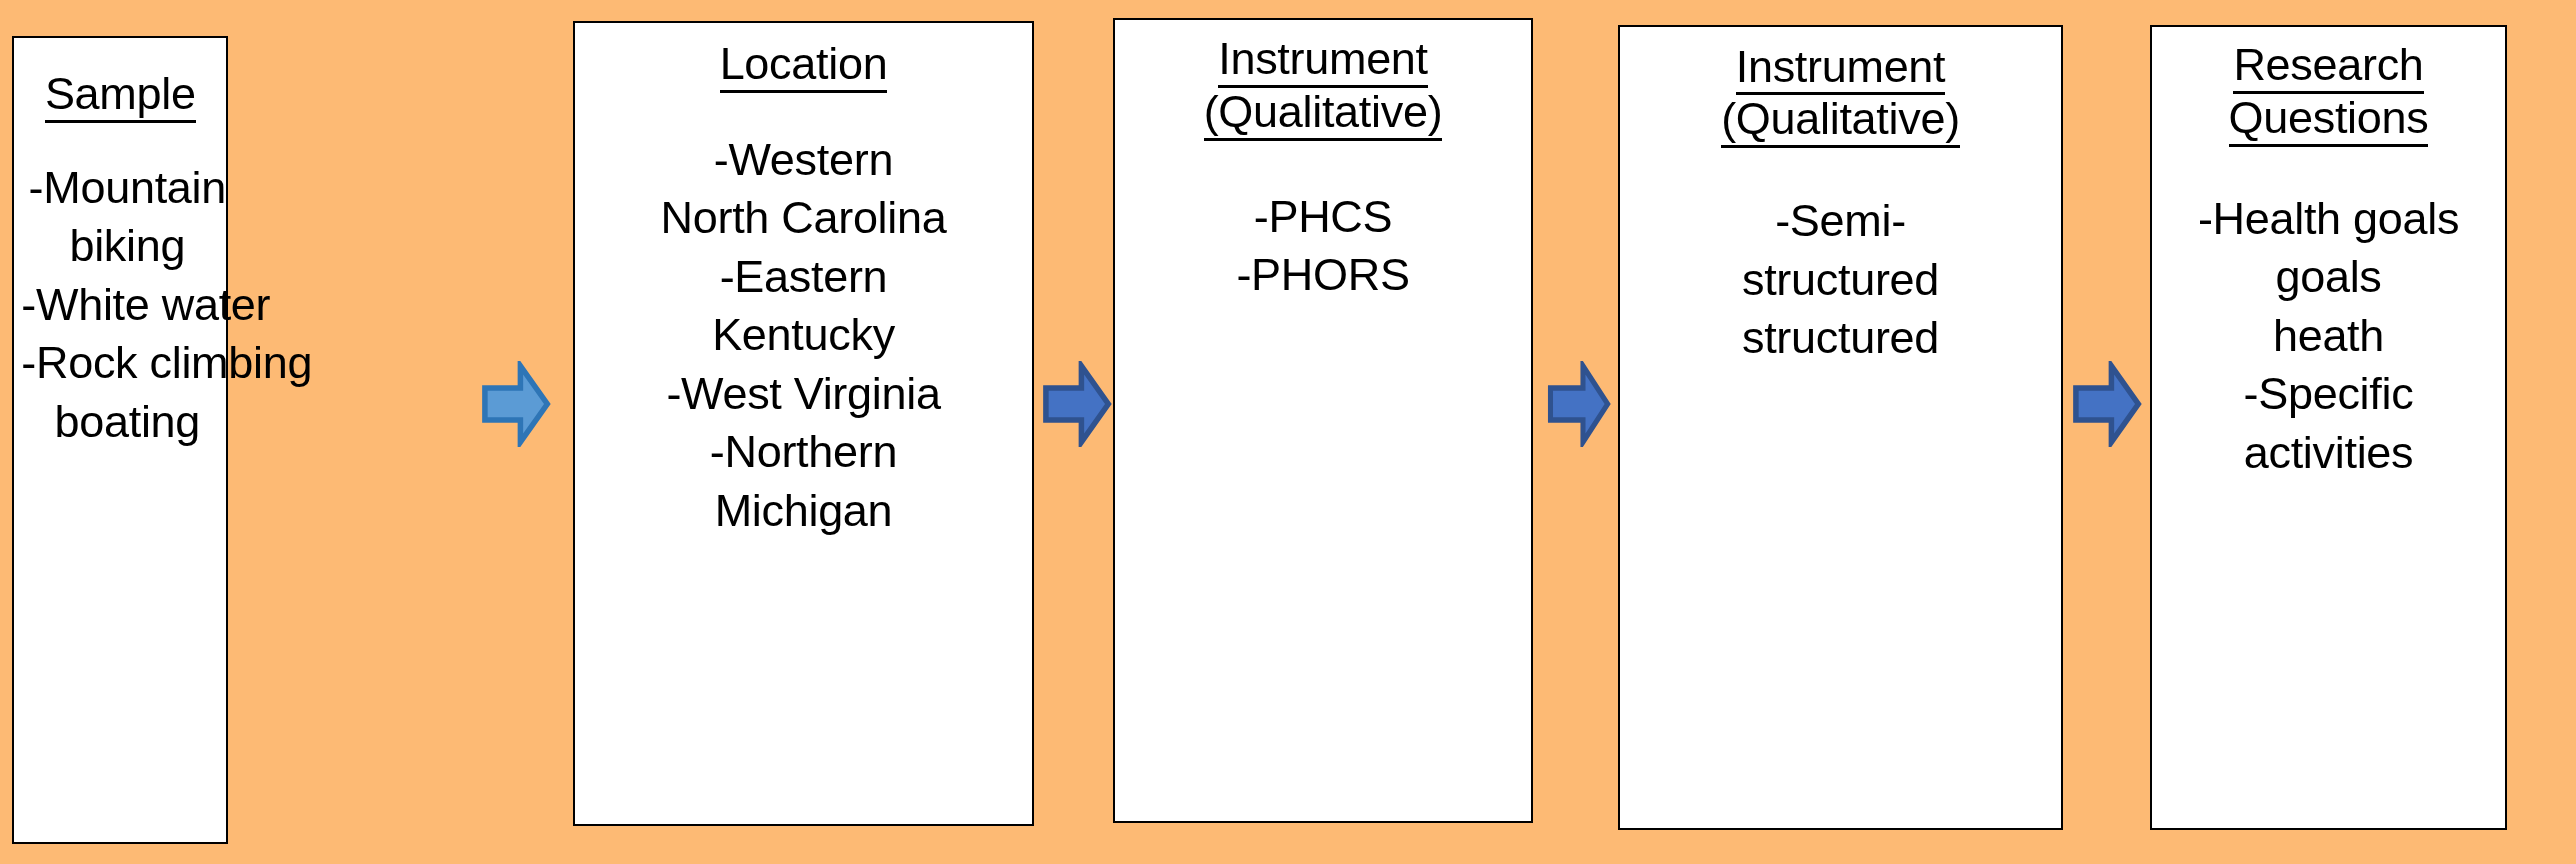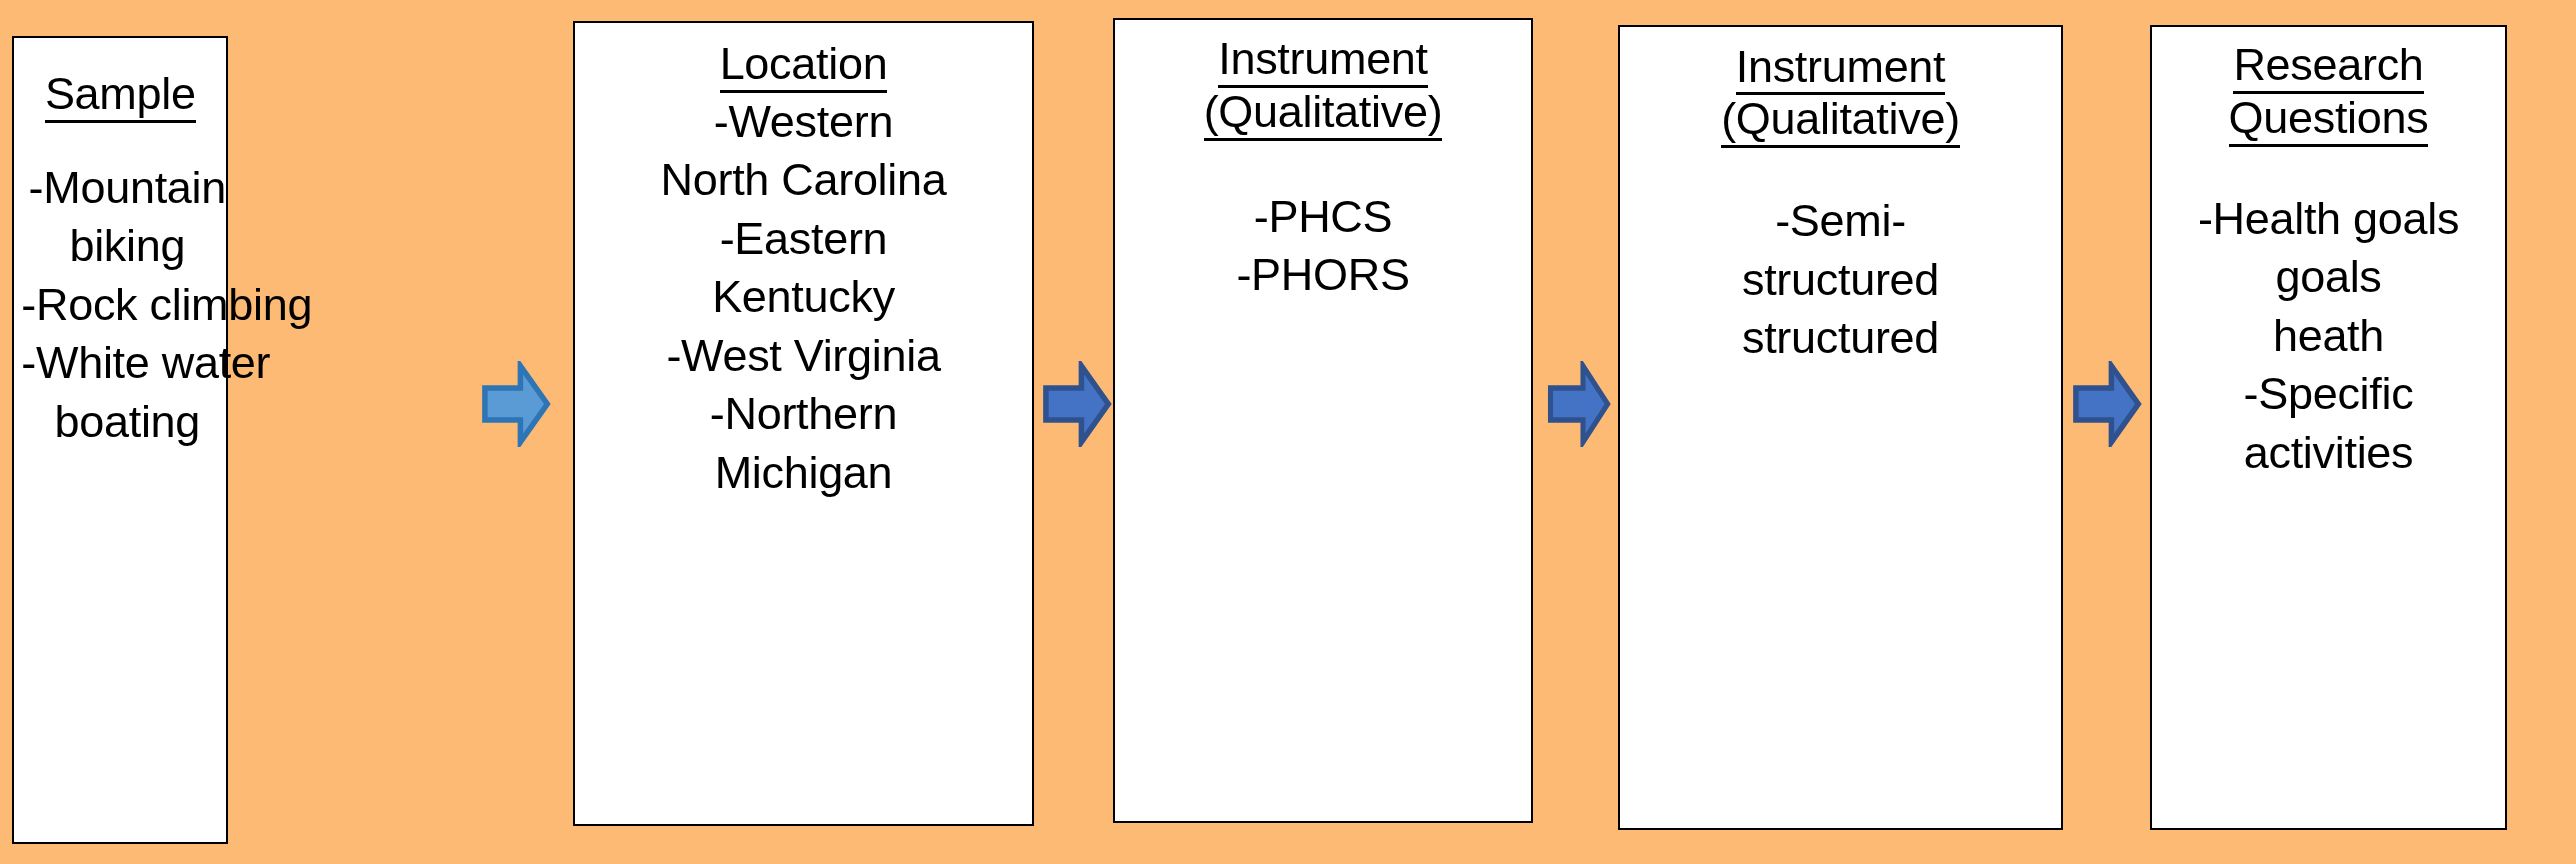--- a/index.html
+++ b/index.html
@@ -60,37 +60,37 @@
 
 <div id="canvas">
 
   <div class="flow-box" style="left:12.3px; top:36px; width:216px; height:808px; padding-top:32px;">
     <div class="box-title">
       <span class="tline">Sample</span>
     </div>
     <div class="box-body" style="margin-top:36px;margin-left:14px;">
       <span class="bline">-Mountain</span>
       <span class="bline">biking</span>
+      <span class="bline">-White water</span>
       <span class="bline">-Rock climbing</span>
-      <span class="bline">-White water</span>
       <span class="bline">boating</span>
     </div>
   </div>
 
   <div class="arrow" style="left:480px; top:361px; width:71px; height:86px;">
     <svg viewBox="0 0 116 140" preserveAspectRatio="none">
       <polygon points="8,44 66,44 66,8 110,70 66,132 66,96 8,96" fill="#5B9BD5" stroke="#2E75B6" stroke-width="9" stroke-linejoin="miter"></polygon>
     </svg>
   </div>
 
   <div class="flow-box" style="left:573px; top:21px; width:461px; height:805px; padding-top:17px;">
     <div class="box-title">
       <span class="tline">Location</span>
     </div>
-    <div class="box-body" style="">
+    <div class="box-body" style="margin-top:38px;">
       <span class="bline">-Western</span>
       <span class="bline">North Carolina</span>
       <span class="bline">-Eastern</span>
       <span class="bline">Kentucky</span>
       <span class="bline">-West Virginia</span>
       <span class="bline">-Northern</span>
       <span class="bline">Michigan</span>
     </div>
   </div>
 

